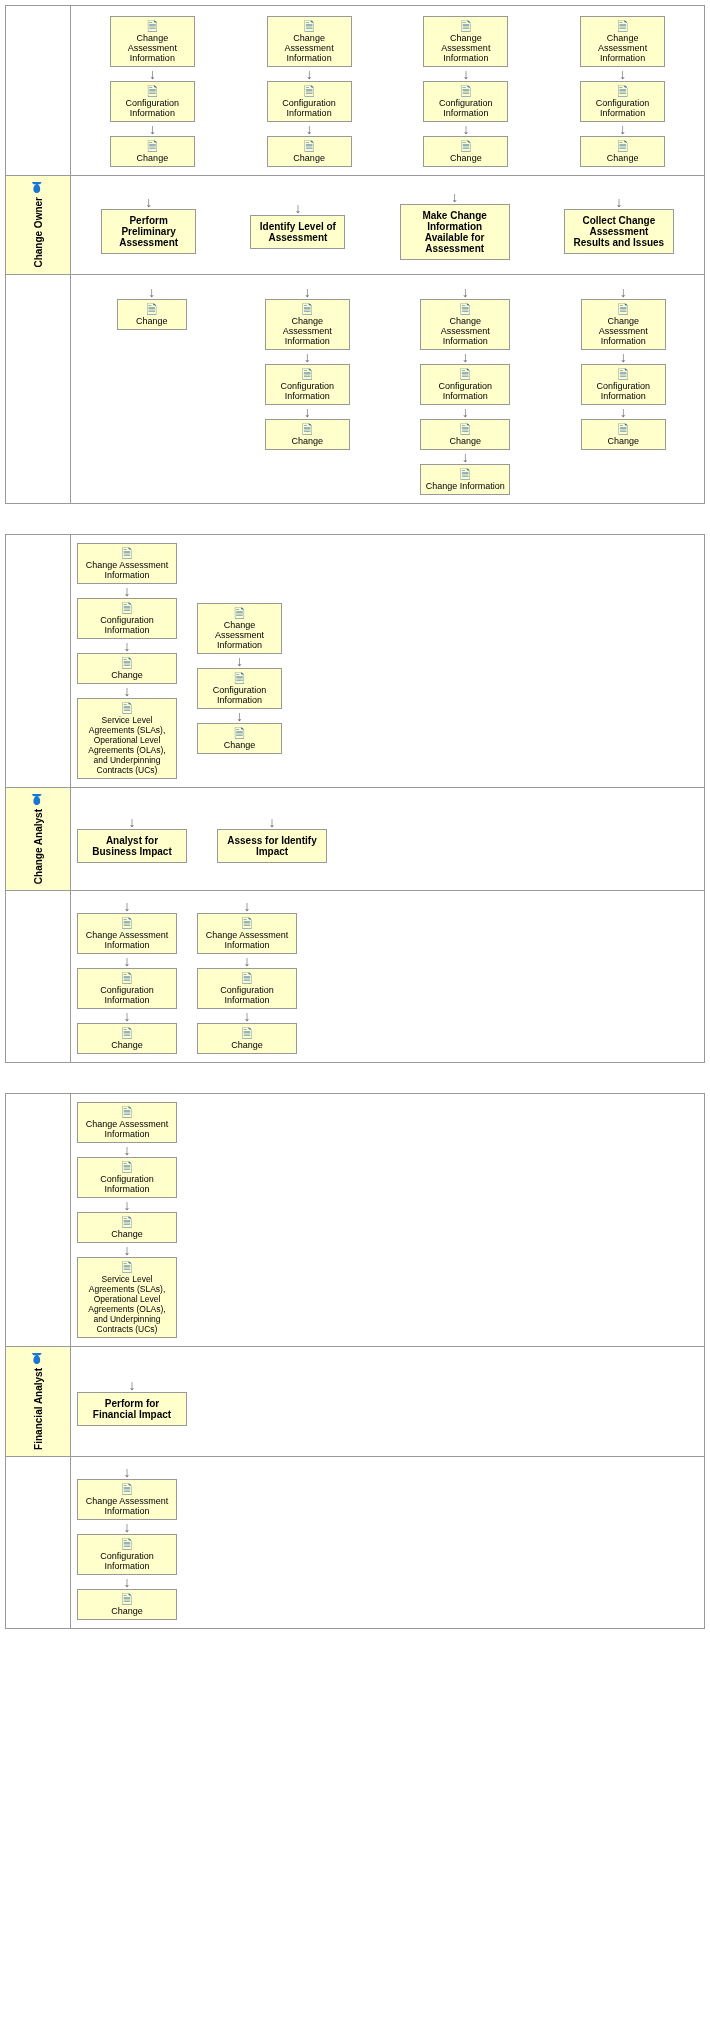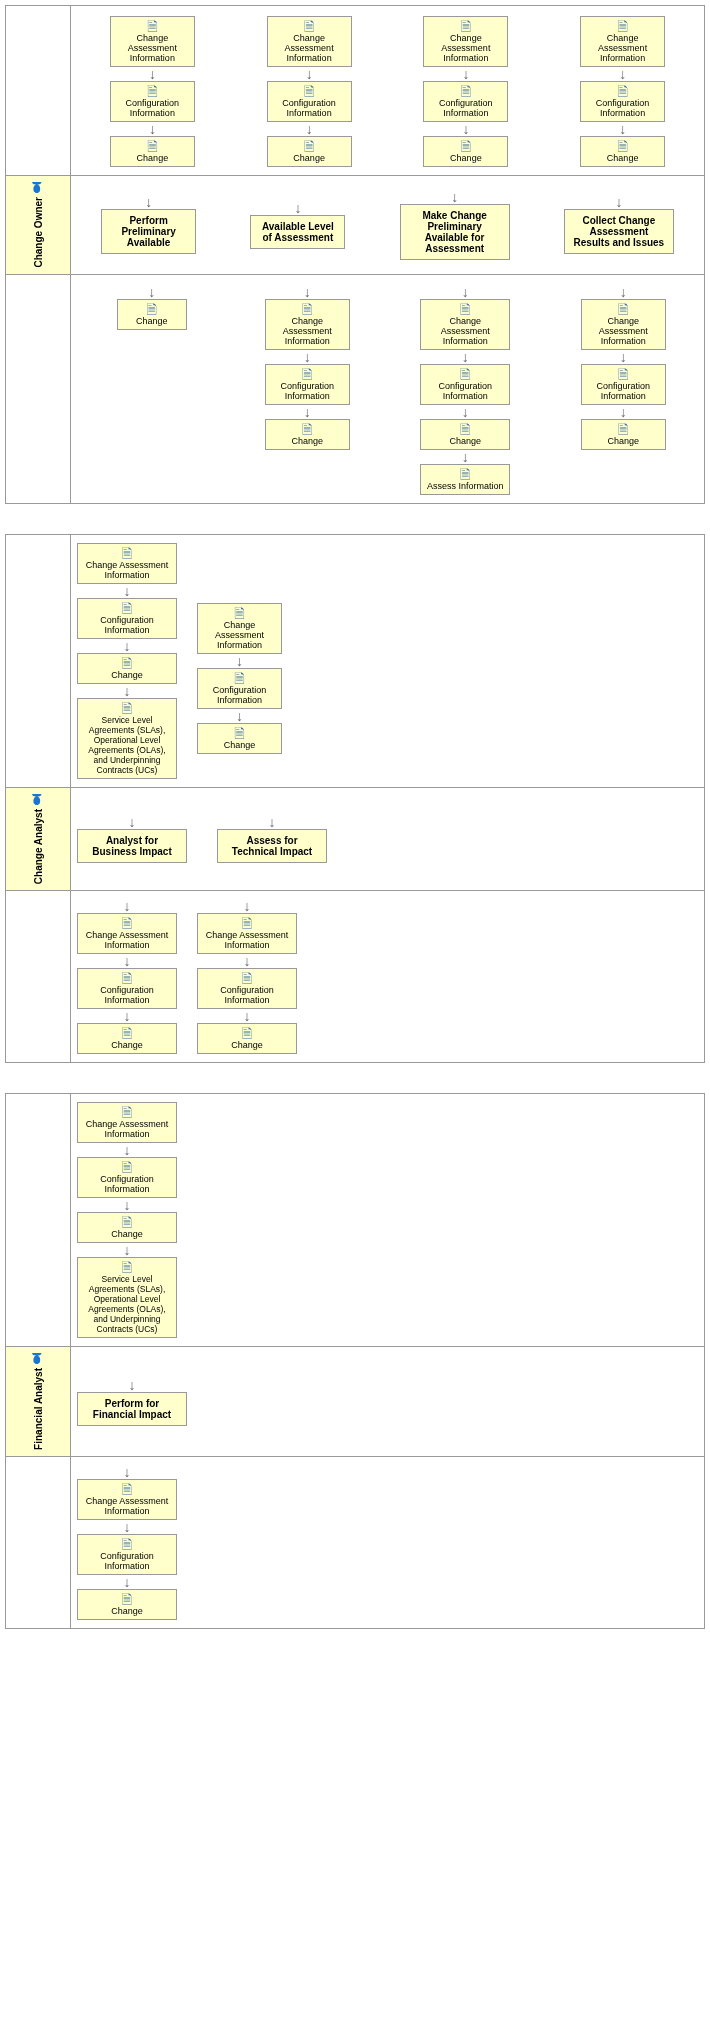--- a/index.html
+++ b/index.html
@@ -195,35 +195,35 @@
     <div class="lane" style="border-bottom:none;">
       <div class="lane-header">
         <span class="picon">👤</span>
         <span style="writing-mode:vertical-lr;transform:rotate(180deg);font-size:10px;font-weight:bold;">Change Owner</span>
       </div>
       <div class="lane-content" style="justify-content:space-around; align-items:center; padding-top:6px; padding-bottom:6px;">
 
         <div class="vstack">
           <div class="arr arr-sm">↓</div>
           <div class="process-node wi95">
-            <span>Perform Preliminary Available</span>
+            <span>Perform Preliminary Assessment</span>
           </div>
         </div>
 
         <div class="vstack">
           <div class="arr arr-sm">↓</div>
           <div class="process-node wi95">
-            <span>Available Level of Assessment</span>
+            <span>Identify Level of Assessment</span>
           </div>
         </div>
 
         <div class="vstack">
           <div class="arr arr-sm">↓</div>
           <div class="process-node wi110">
-            <span>Make Change Preliminary Available for Assessment</span>
+            <span>Make Change Information Available for Assessment</span>
           </div>
         </div>
 
         <div class="vstack">
           <div class="arr arr-sm">↓</div>
           <div class="process-node wi110">
             <span>Collect Change Assessment Results and Issues</span>
           </div>
         </div>
 
@@ -272,21 +272,21 @@
             <span>Configuration Information</span>
           </div>
           <div class="arr arr-sm">↓</div>
           <div class="data-node wi90">
             <span class="dicon">🗎</span>
             <span>Change</span>
           </div>
           <div class="arr arr-sm">↓</div>
           <div class="data-node wi90">
             <span class="dicon">🗎</span>
-            <span>Assess Information</span>
+            <span>Change Information</span>
           </div>
         </div>
 
         <div class="vstack wi85">
           <div class="arr arr-sm">↓</div>
           <div class="data-node wi85">
             <span class="dicon">🗎</span>
             <span>Change Assessment Information</span>
           </div>
           <div class="arr arr-sm">↓</div>
@@ -366,21 +366,21 @@
         <div class="vstack">
           <div class="arr arr-sm">↓</div>
           <div class="process-node wi110">
             <span>Analyst for Business Impact</span>
           </div>
         </div>
 
         <div class="vstack">
           <div class="arr arr-sm">↓</div>
           <div class="process-node wi110">
-            <span>Assess for Technical Impact</span>
+            <span>Assess for Identify Impact</span>
           </div>
         </div>
 
       </div>
     </div>
 
     <div class="lane">
       <div class="lane-header" style="background:#fff; border-right:1px solid #999;"></div>
       <div class="lane-content" style="gap:20px; align-items:flex-start; padding-top:8px;">
 

